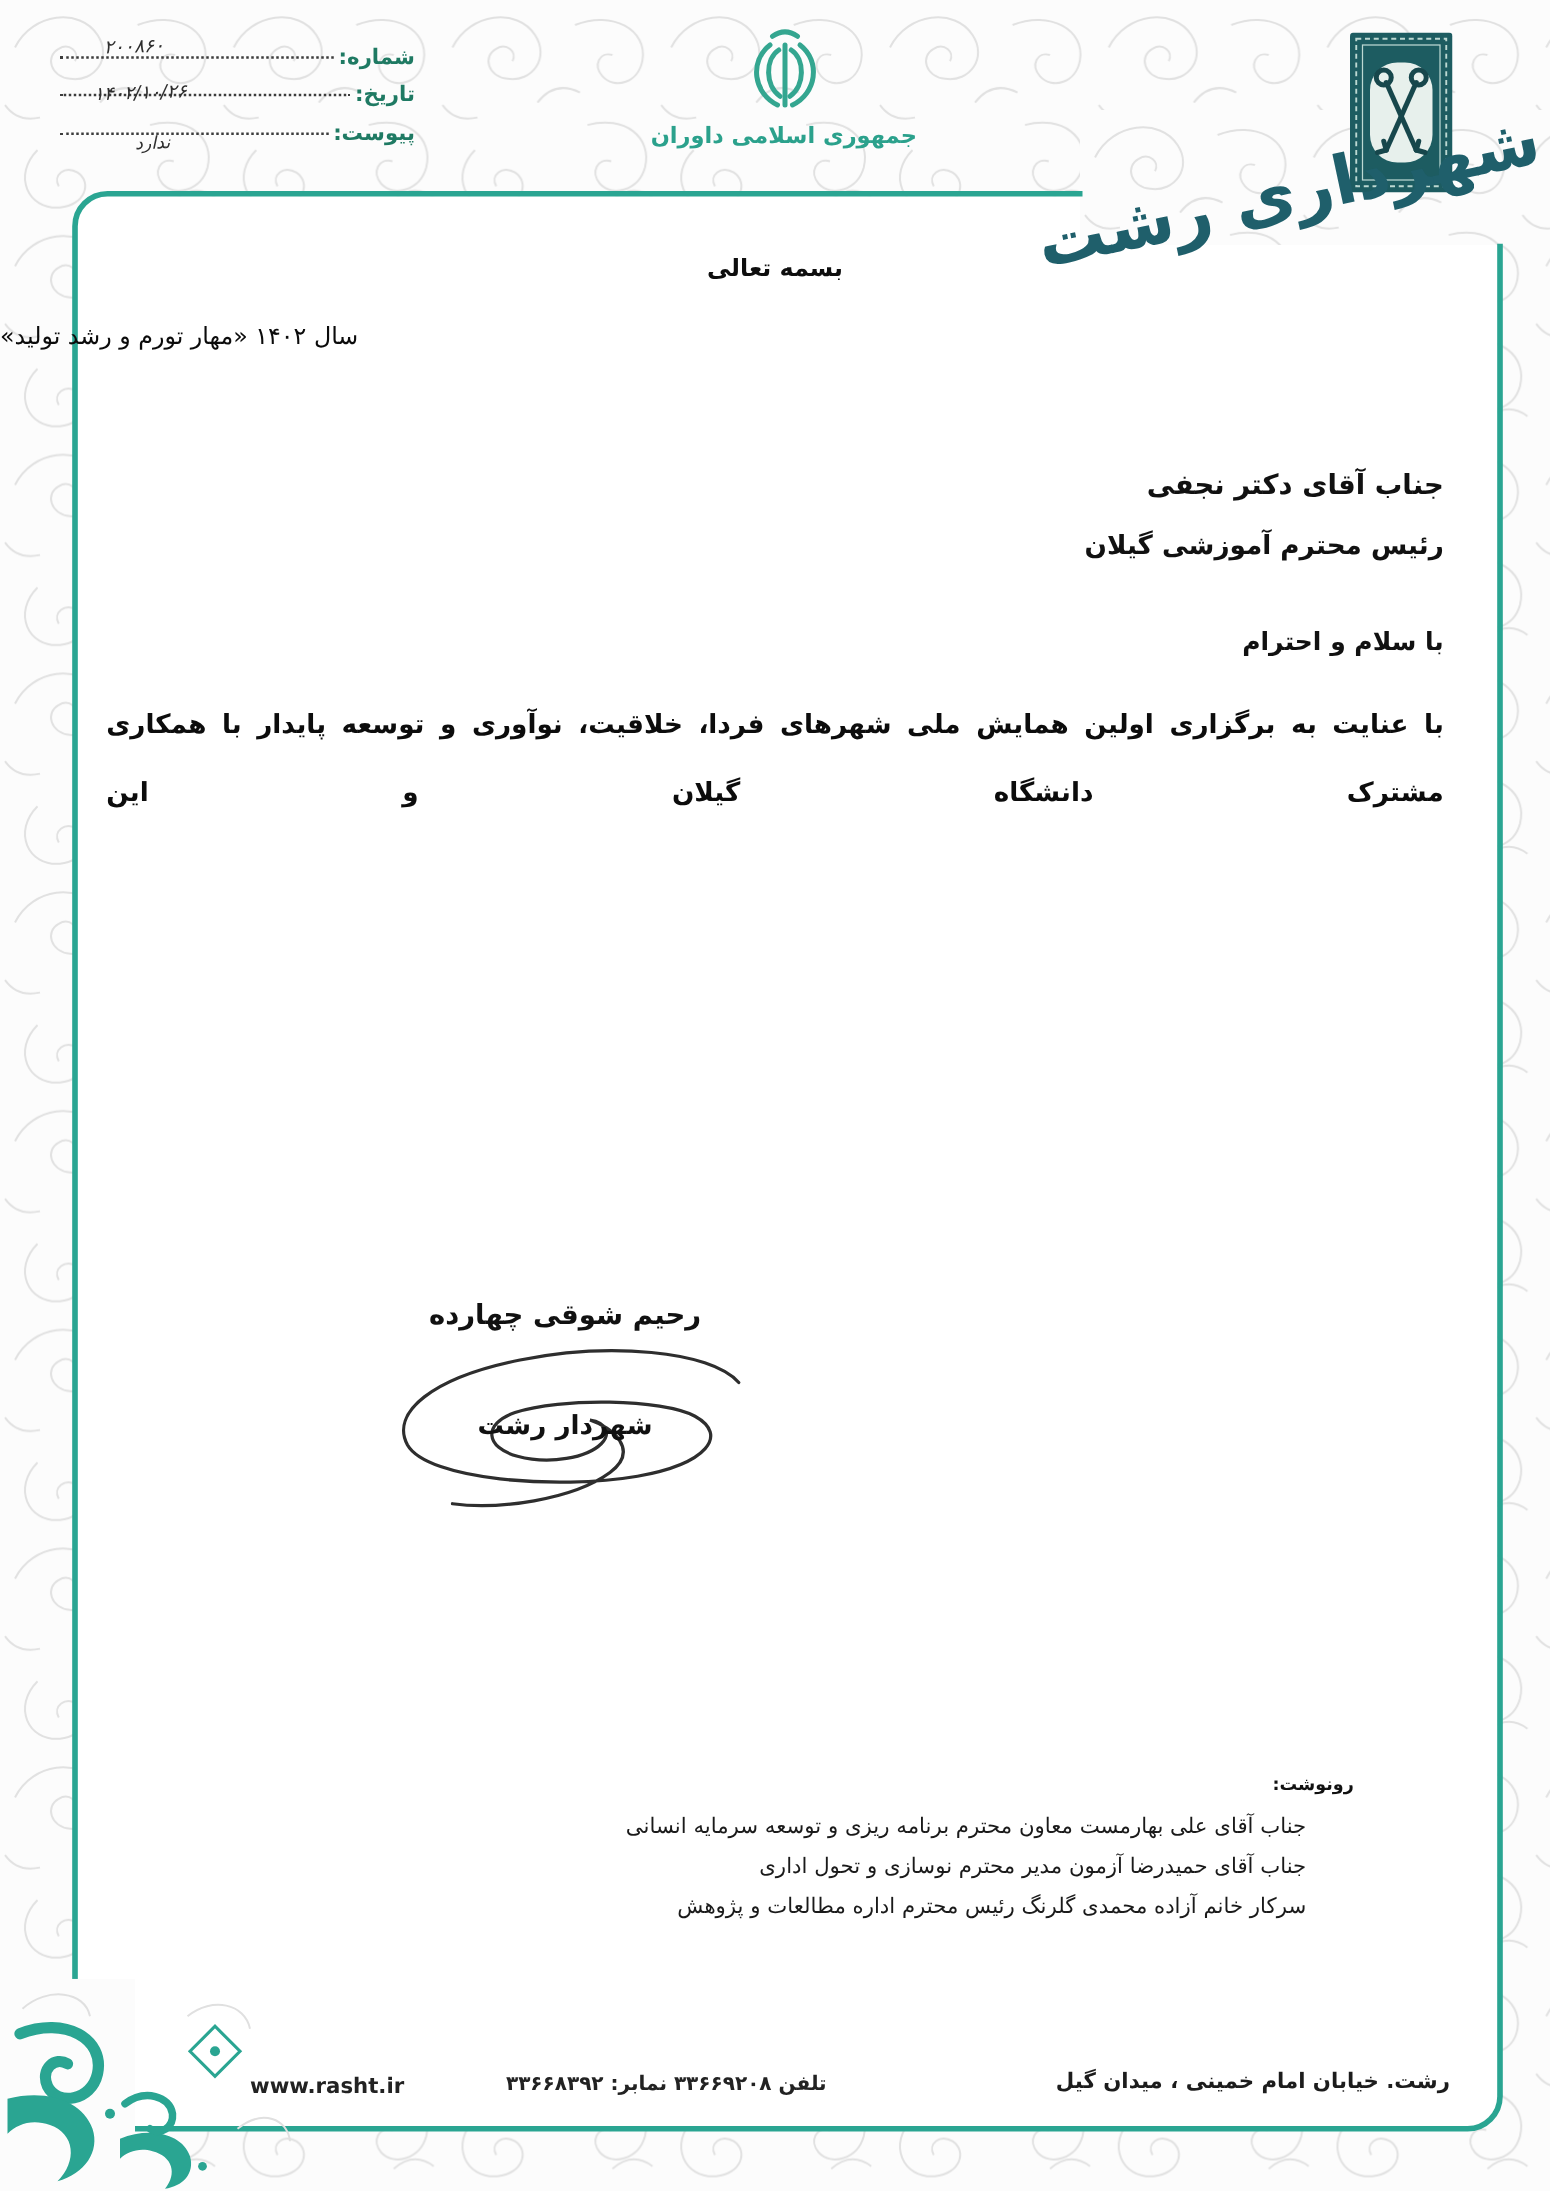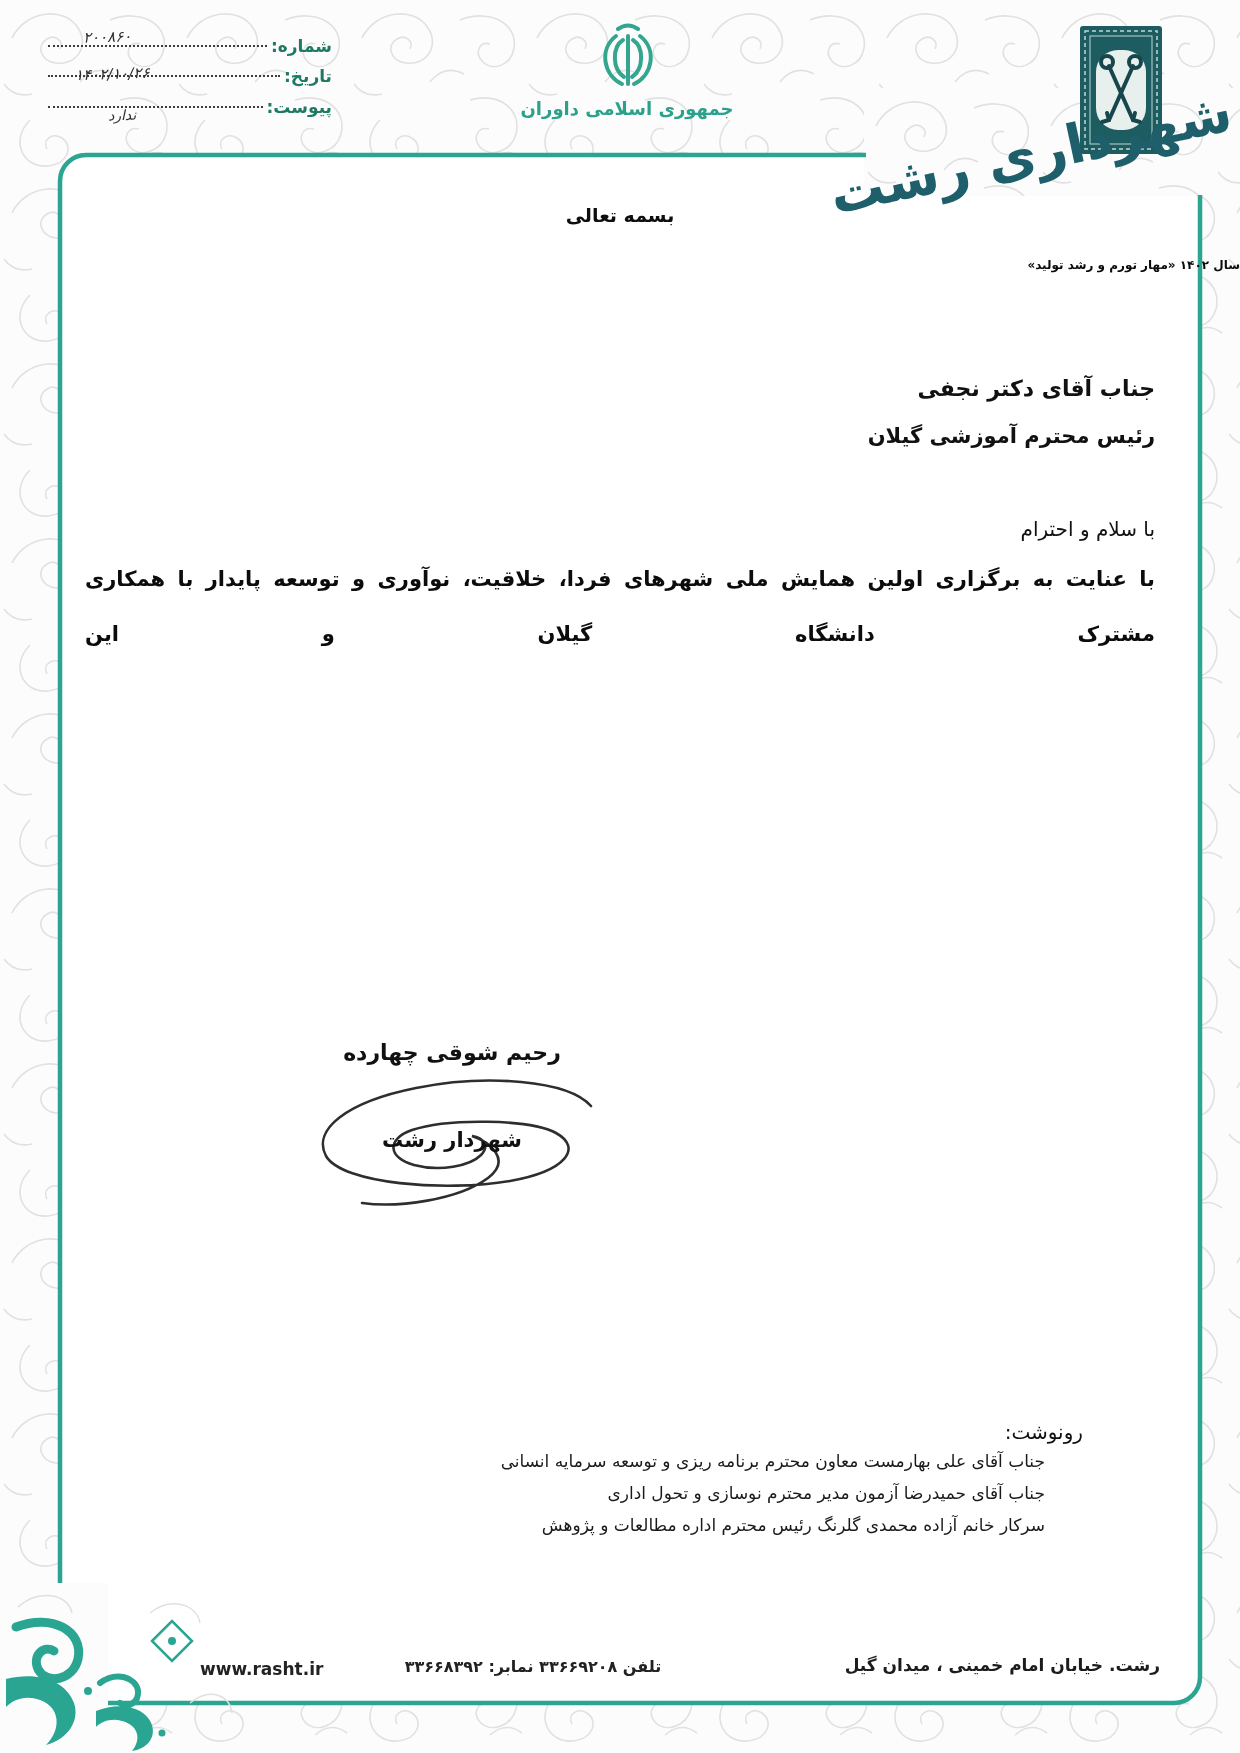--- a/index.html
+++ b/index.html
@@ -34,39 +34,39 @@
   
   .pattern-patch{position:absolute;left:864px;top:88px;}
   .seal{position:absolute;left:1080px;top:26px;}
   .calligraphy{position:absolute;left:865px;top:118px;width:370px;text-align:center;
     font-size:54px;font-weight:bold;color:#1f5f6b;transform:rotate(-12deg);
     white-space:nowrap;letter-spacing:2px;}
 
   
   .basmala{position:absolute;left:0;right:0;top:204px;text-align:center;
     font-size:19px;font-weight:600;color:#0e0e0e;}
-  .slogan{position:absolute;left:0;right:0;top:258px;text-align:right;
-    font-size:12px;font-weight:bold;color:#0b0b0b;}
+  .slogan{position:absolute;left:0;right:0;top:258px;text-align:left;
+    font-size:19px;font-weight:normal;color:#0b0b0b;}
   .recipient-name{position:absolute;right:85px;top:376px;font-size:22px;font-weight:bold;}
   .recipient-title{position:absolute;right:85px;top:424px;font-size:21px;font-weight:bold;}
-  .salutation{position:absolute;right:85px;top:501px;font-size:20px;font-weight:normal;margin-top:16px;}
+  .salutation{position:absolute;right:85px;top:501px;font-size:20px;font-weight:bold;}
   .body{position:absolute;right:85px;left:85px;top:552px;}
   .bline{height:55px;line-height:55px;font-size:21px;font-weight:bold;color:#0c0c0c;
     text-align:justify;text-align-last:justify;white-space:nowrap0;}
   .bline.last{text-align-last:right;}
 
   
   .signer-name{position:absolute;left:302px;top:1040px;width:300px;text-align:center;
     font-size:22px;font-weight:bold;}
   .signer-title{position:absolute;left:302px;top:1128px;width:300px;text-align:center;
     font-size:21px;font-weight:bold;}
   .sig-flourish{position:absolute;left:300px;top:1072px;}
 
   
-  .cc-label{position:absolute;right:157px;top:1420px;font-size:20px;font-weight:normal;}
+  .cc-label{position:absolute;right:157px;top:1420px;font-size:14px;font-weight:bold;}
   .cc-item{position:absolute;right:195px;font-size:17px;color:#1a1a1a;}
   .cc1{top:1451px}.cc2{top:1483px}.cc3{top:1515px}
 
   
   .footer-address{position:absolute;right:80px;top:1655px;font-size:17px;font-weight:bold;color:#1c1c1c;}
   .footer-phone{position:absolute;left:388px;top:1657px;width:290px;font-size:16px;font-weight:600;
     color:#222;direction:rtl;text-align:center;}
   .footer-site{position:absolute;left:200px;top:1659px;font-size:17px;font-weight:600;
     color:#222;direction:ltr;}
 

